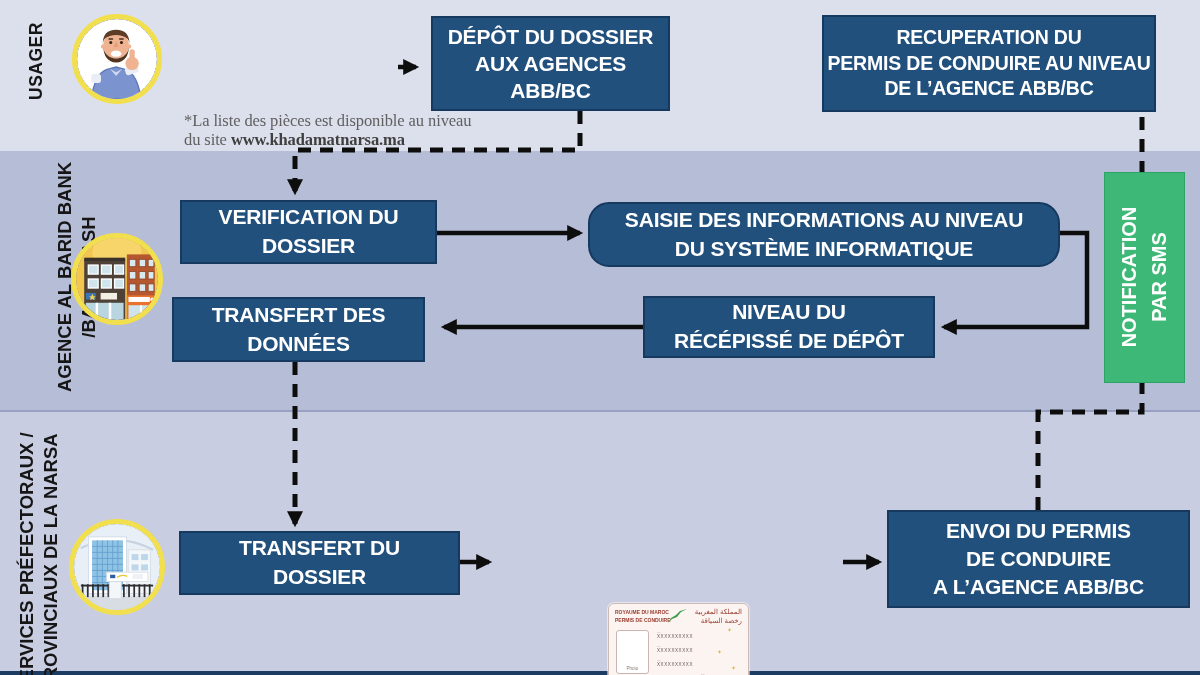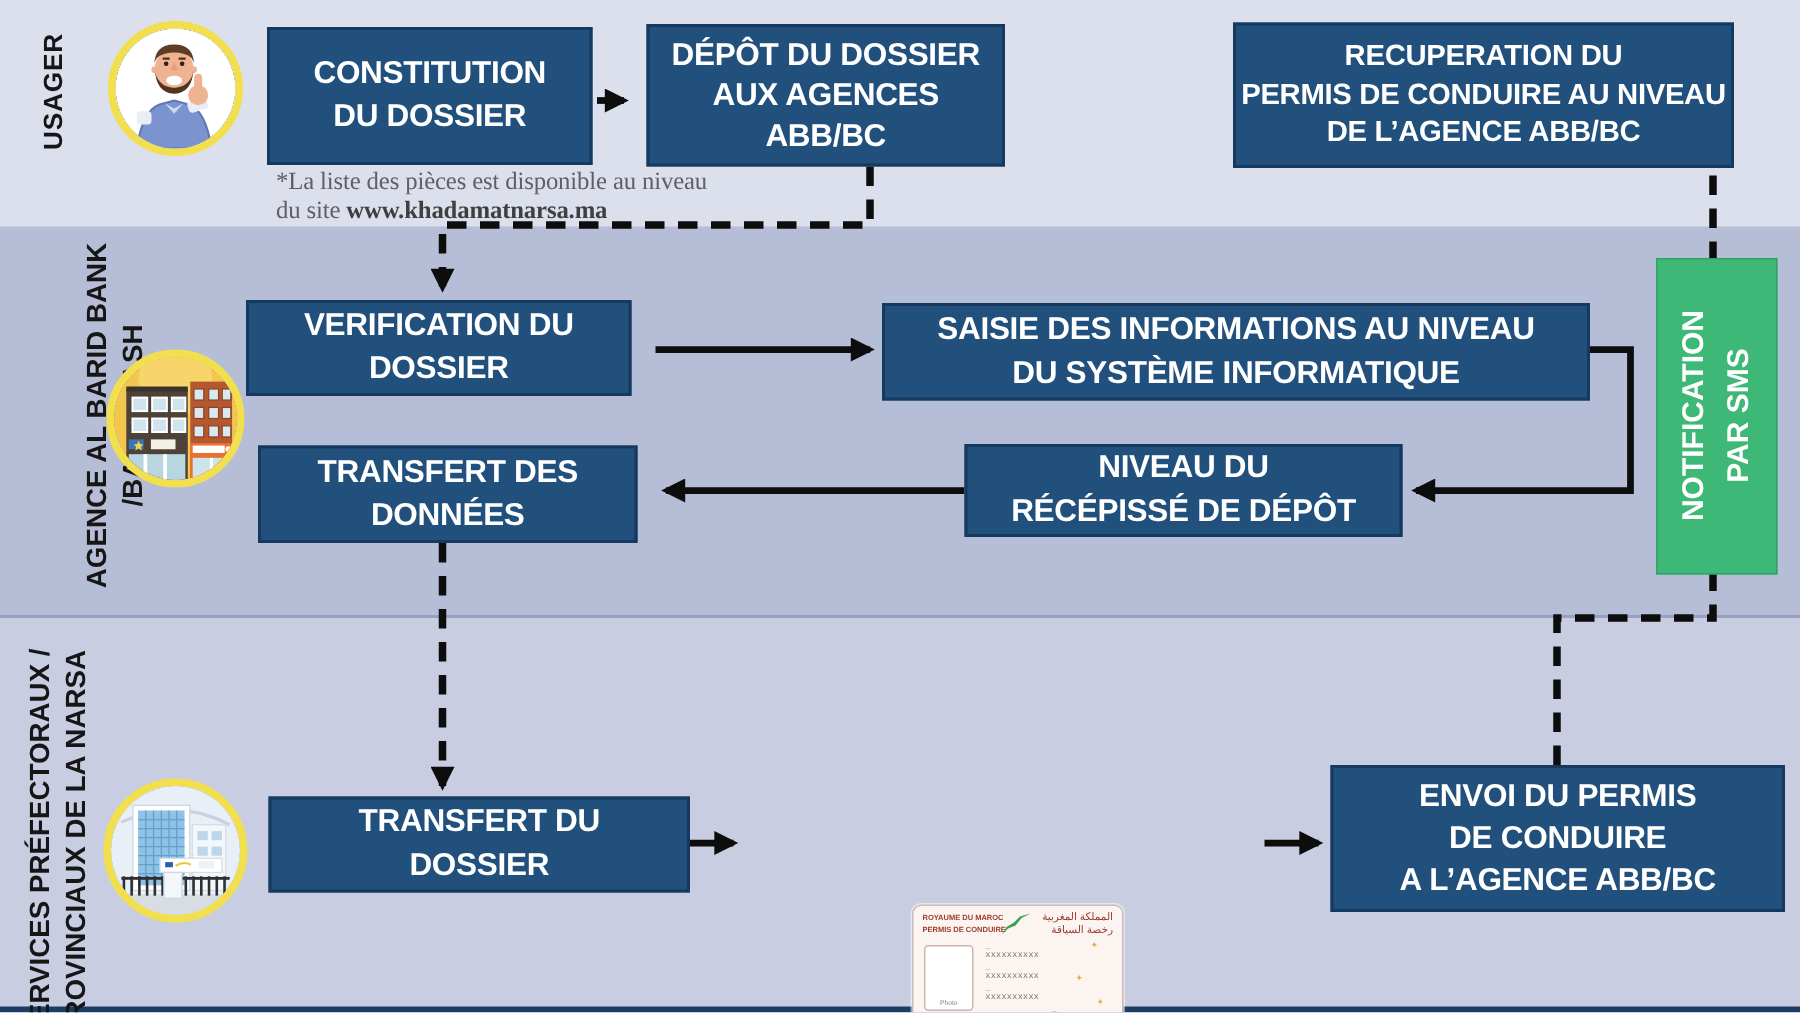--- a/index.html
+++ b/index.html
@@ -108,22 +108,20 @@
       <path d="M29 28 Q29 12 44 12 Q59 12 59 28 Q59 21 51 19 Q44 17 37 19 Q29 21 29 28 Z" fill="#5d3d28"></path>
       <ellipse cx="44" cy="39" rx="6" ry="3.6" fill="#ffffff"></ellipse>
       <circle cx="38" cy="26.5" r="1.7" fill="#2f2014"></circle>
       <circle cx="50" cy="26.5" r="1.7" fill="#2f2014"></circle>
       <rect x="35.3" y="21.7" width="5.5" height="1.7" rx="0.8" fill="#4a2f1d"></rect>
       <rect x="47.2" y="21.7" width="5.5" height="1.7" rx="0.8" fill="#4a2f1d"></rect>
       <path d="M44 25 L41.4 31.5 L46.6 31.5 Z" fill="#e39d77"></path>
     </svg>
   </div>
 
-  <div class="pbox" style="left:178px;top:18px;width:217px;height:92px;font-size:21px;">CONSTITUTION
-DU DOSSIER</div>
   <div class="pbox" style="left:431px;top:16px;width:239px;height:95px;font-size:21px;line-height:1.3;">DÉPÔT DU DOSSIER
 AUX AGENCES
 ABB/BC</div>
   <div class="pbox" style="left:822px;top:15px;width:334px;height:97px;font-size:19.5px;line-height:1.32;">RECUPERATION DU
 PERMIS DE CONDUIRE AU NIVEAU
 DE L’AGENCE ABB/BC</div>
 
   <div id="note">
     <span>*La liste des pièces est disponible au niveau</span><br>
     <span>du site </span><b>www.khadamatnarsa.ma</b>
@@ -167,23 +165,23 @@
           <rect x="88" y="56" width="7" height="9"></rect>
       </g>
       <rect x="62" y="70" width="34" height="30" fill="#e8732e"></rect>
       <rect x="64" y="72" width="26" height="6" fill="#ffffff"></rect>
       <circle cx="93" cy="75" r="2.4" fill="#ffffff"></circle>
       <rect x="64" y="82" width="30" height="18" fill="#cfe4ea"></rect>
       <rect x="78" y="82" width="2.5" height="18" fill="#ffffff"></rect>
     </svg>
   </div>
 
-  <div class="pbox" style="left:164px;top:200px;width:257px;height:64px;font-size:21px;">VERIFICATION DU
+  <div class="pbox" style="left:180px;top:200px;width:257px;height:64px;font-size:21px;">VERIFICATION DU
 DOSSIER</div>
-  <div class="pbox" style="left:588px;top:202px;width:472px;height:65px;font-size:21px;">SAISIE DES INFORMATIONS AU NIVEAU
+  <div class="pbox" style="left:588px;top:202px;width:472px;height:65px;font-size:21px;border-radius:21px;">SAISIE DES INFORMATIONS AU NIVEAU
 DU SYSTÈME INFORMATIQUE</div>
   <div class="pbox" style="left:172px;top:297px;width:253px;height:65px;font-size:21px;">TRANSFERT DES
 DONNÉES</div>
   <div class="pbox" style="left:643px;top:296px;width:292px;height:62px;font-size:21px;">NIVEAU DU
 RÉCÉPISSÉ DE DÉPÔT</div>
 
   <div class="green-box" style="left:1104px;top:172px;width:81px;height:211px;"></div>
   <div class="vwrap" style="left:1144px;top:277px;">
     <div class="vtext on-green" style="font-size:20px;line-height:1.5;">NOTIFICATION
 PAR SMS</div>

